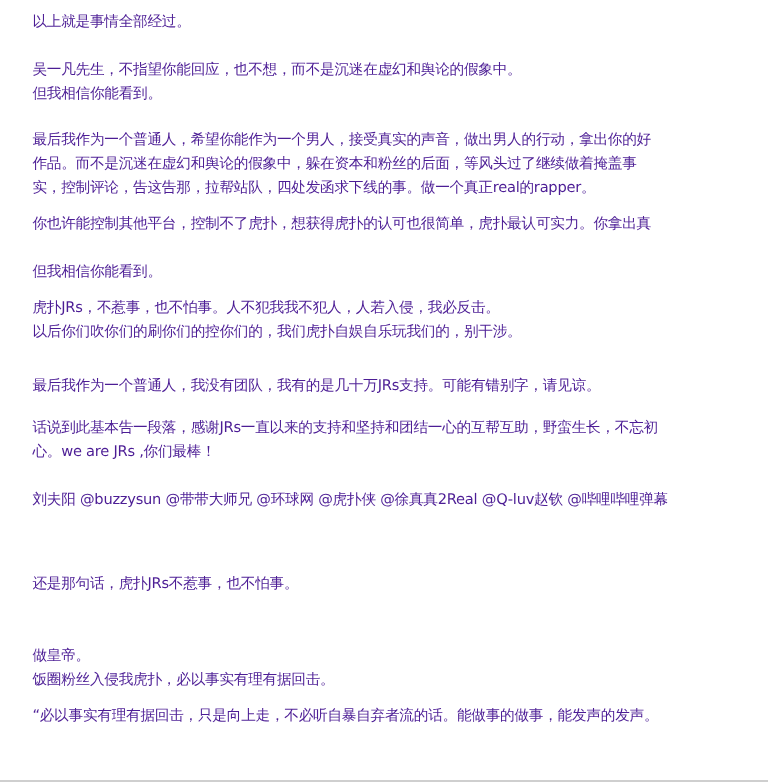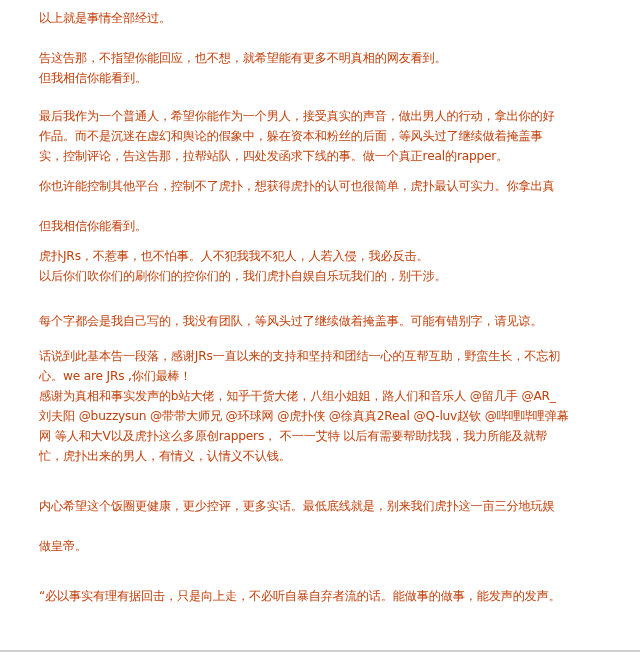--- a/index.html
+++ b/index.html
@@ -1,40 +1,38 @@
 <!DOCTYPE html>
 <html><head>
   <meta charset="utf-8">
   <style>
     html, body { margin: 0; padding: 0; background: #ffffff; }
     body { width: 640px; height: 652px; position: relative; overflow: hidden;
       font-family: "DejaVu Sans", "Liberation Sans", sans-serif; }
     .page { position: absolute; left: 0; top: 0; width: 640px; height: 650px; background: #fff; }
     .bottom-rule { position: absolute; left: 0; top: 650px; width: 640px; height: 2px; background: #cfcfcf; }
-    .line { position: absolute; left: 39px; font-size: 12.2px; line-height: 16px; color: #c2410c;
+    .line { position: absolute; left: 27px; font-size: 12.2px; line-height: 16px; color: #4c1d95;
       white-space: nowrap; letter-spacing: -0.2px; }
   </style>
 </head>
 <body>
 
 <div class="page">
   <div class="line" style="top:10px">以上就是事情全部经过。</div>
-  <div class="line" style="top:50px">告这告那，不指望你能回应，也不想，就希望能有更多不明真相的网友看到。</div>
+  <div class="line" style="top:50px">吴一凡先生，不指望你能回应，也不想，而不是沉迷在虚幻和舆论的假象中。</div>
   <div class="line" style="top:70px">但我相信你能看到。</div>
   <div class="line" style="top:108px">最后我作为一个普通人，希望你能作为一个男人，接受真实的声音，做出男人的行动，拿出你的好</div>
   <div class="line" style="top:148px">实，控制评论，告这告那，拉帮站队，四处发函求下线的事。做一个真正real的rapper。</div>
   <div class="line" style="top:128px">作品。而不是沉迷在虚幻和舆论的假象中，躲在资本和粉丝的后面，等风头过了继续做着掩盖事</div>
   <div class="line" style="top:178px">你也许能控制其他平台，控制不了虎扑，想获得虎扑的认可也很简单，虎扑最认可实力。你拿出真</div>
   <div class="line" style="top:218px">但我相信你能看到。</div>
   <div class="line" style="top:248px">虎扑JRs，不惹事，也不怕事。人不犯我我不犯人，人若入侵，我必反击。</div>
   <div class="line" style="top:268px">以后你们吹你们的刷你们的控你们的，我们虎扑自娱自乐玩我们的，别干涉。</div>
-  <div class="line" style="top:313px">每个字都会是我自己写的，我没有团队，等风头过了继续做着掩盖事。可能有错别字，请见谅。</div>
+  <div class="line" style="top:313px">最后我作为一个普通人，我没有团队，我有的是几十万JRs支持。可能有错别字，请见谅。</div>
   <div class="line" style="top:348px">话说到此基本告一段落，感谢JRs一直以来的支持和坚持和团结一心的互帮互助，野蛮生长，不忘初</div>
   <div class="line" style="top:368px">心。we are JRs ,你们最棒！</div>
-  <div class="line" style="top:388px">感谢为真相和事实发声的b站大佬，知乎干货大佬，八组小姐姐，路人们和音乐人 @留几手 @AR_</div>
   <div class="line" style="top:408px">刘夫阳 @buzzysun @带带大师兄 @环球网 @虎扑侠 @徐真真2Real @Q-luv赵钦 @哔哩哔哩弹幕</div>
-  <div class="line" style="top:428px">网 等人和大V以及虎扑这么多原创rappers， 不一一艾特 以后有需要帮助找我，我力所能及就帮</div>
-  <div class="line" style="top:448px">忙，虎扑出来的男人，有情义，认情义不认钱。</div>
-  <div class="line" style="top:498px">内心希望这个饭圈更健康，更少控评，更多实话。最低底线就是，别来我们虎扑这一亩三分地玩娱</div>
+  <div class="line" style="top:478px">还是那句话，虎扑JRs不惹事，也不怕事。</div>
   <div class="line" style="top:538px">做皇帝。</div>
+  <div class="line" style="top:558px">饭圈粉丝入侵我虎扑，必以事实有理有据回击。</div>
   <div class="line" style="top:588px">“必以事实有理有据回击，只是向上走，不必听自暴自弃者流的话。能做事的做事，能发声的发声。</div>
 </div>
 <div class="bottom-rule"></div>
 
 </body></html>

